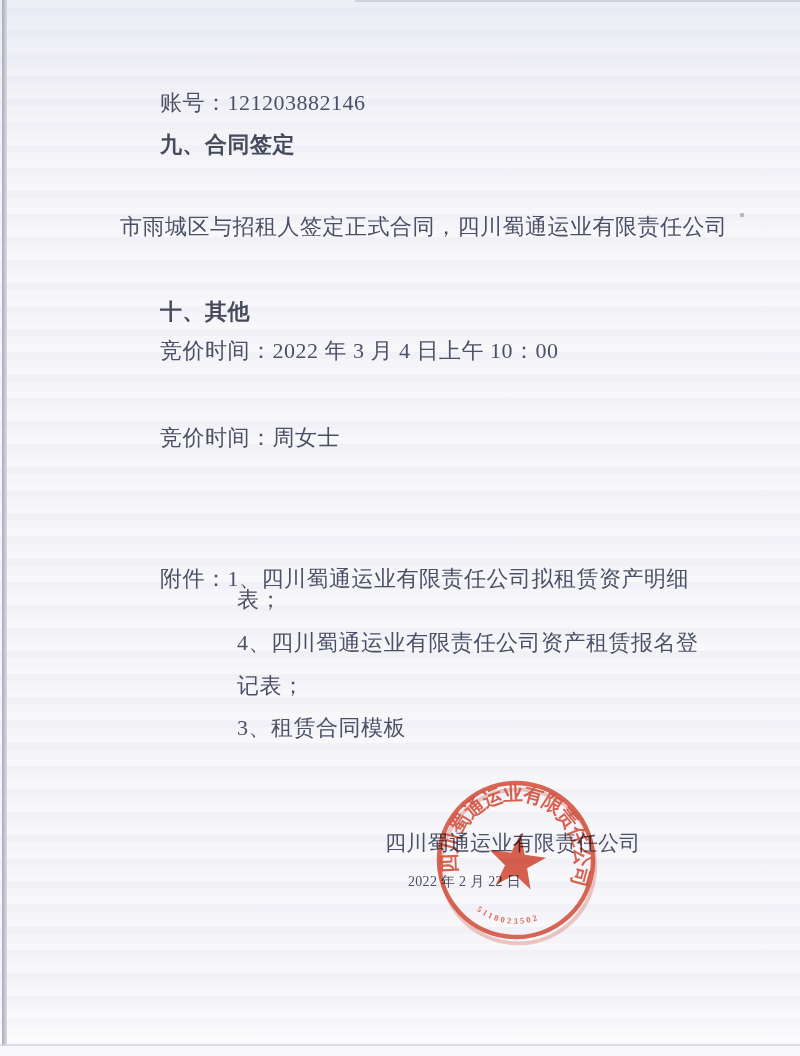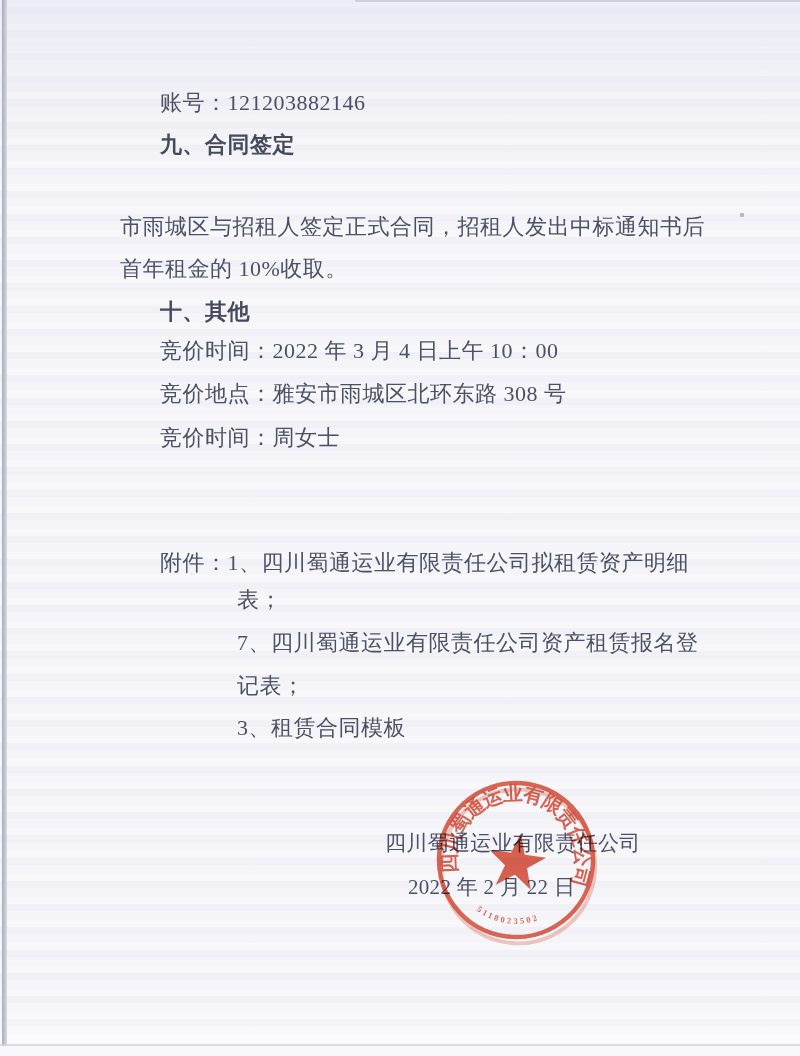--- a/index.html
+++ b/index.html
@@ -51,36 +51,34 @@
 
   <div class="edge-left"></div>
   <div class="edge-top"></div>
   <div class="edge-bottom"></div>
   <div class="bottom-strip"></div>
   <div class="speck"></div>
 
   <div class="line indent" style="top:88px">账号：121203882146</div>
 
   <div class="line indent bold" style="top:130px">九、合同签定</div>
-  <div class="line body" style="top:212px">市雨城区与招租人签定正式合同，招租人发出中标通知书后</div>
-  <div class="line body" style="top:254px">首年租金的 10%收取。</div>
+  <div class="line body" style="top:212px">市雨城区与招租人签定正式合同，四川蜀通运业有限责任公司</div>
 
   <div class="line indent bold" style="top:297px">十、其他</div>
   <div class="line indent" style="top:336px">竞价时间：2022 年 3 月 4 日上午 10：00</div>
-  <div class="line indent" style="top:379px">竞价地点：雅安市雨城区北环东路 308 号</div>
   <div class="line indent" style="top:423px">竞价时间：周女士</div>
 
-  <div class="line indent" style="top:548px">附件：1、四川蜀通运业有限责任公司拟租赁资产明细</div>
+  <div class="line indent" style="top:564px">附件：1、四川蜀通运业有限责任公司拟租赁资产明细</div>
   <div class="line cont" style="top:585px">表；</div>
-  <div class="line cont" style="top:628px">7、四川蜀通运业有限责任公司资产租赁报名登</div>
+  <div class="line cont" style="top:628px">4、四川蜀通运业有限责任公司资产租赁报名登</div>
   <div class="line cont" style="top:671px">记表；</div>
   <div class="line cont" style="top:713px">3、租赁合同模板</div>
 
   <div class="line" style="top:829px;left:385px;font-size:21px;letter-spacing:.3px">四川蜀通运业有限责任公司</div>
-  <div class="line" style="top:873px;left:408px;font-size:21px;letter-spacing:.3px">2022 年 2 月 22 日</div>
+  <div class="line" style="top:873px;left:408px;font-size:14px;letter-spacing:.3px">2022 年 2 月 22 日</div>
 
   <svg class="seal" viewBox="0 0 170 170" aria-hidden="true">
 
     <circle cx="85" cy="85" r="77" fill="none" stroke-width="4" opacity="0.3" transform="translate(3,6)" stroke="#d8462f"></circle>
 
     <circle cx="85" cy="85" r="77" fill="none" stroke-width="4.5" opacity="0.88" stroke="#d8462f"></circle>
     <defs>
       <path id="seal-arc" d="M 28.6 105.5 A 60 60 0 1 1 141.4 105.5"></path>
       <path id="serial-arc" d="M 36 126.1 A 64 64 0 0 0 134 126.1"></path>
     </defs>

